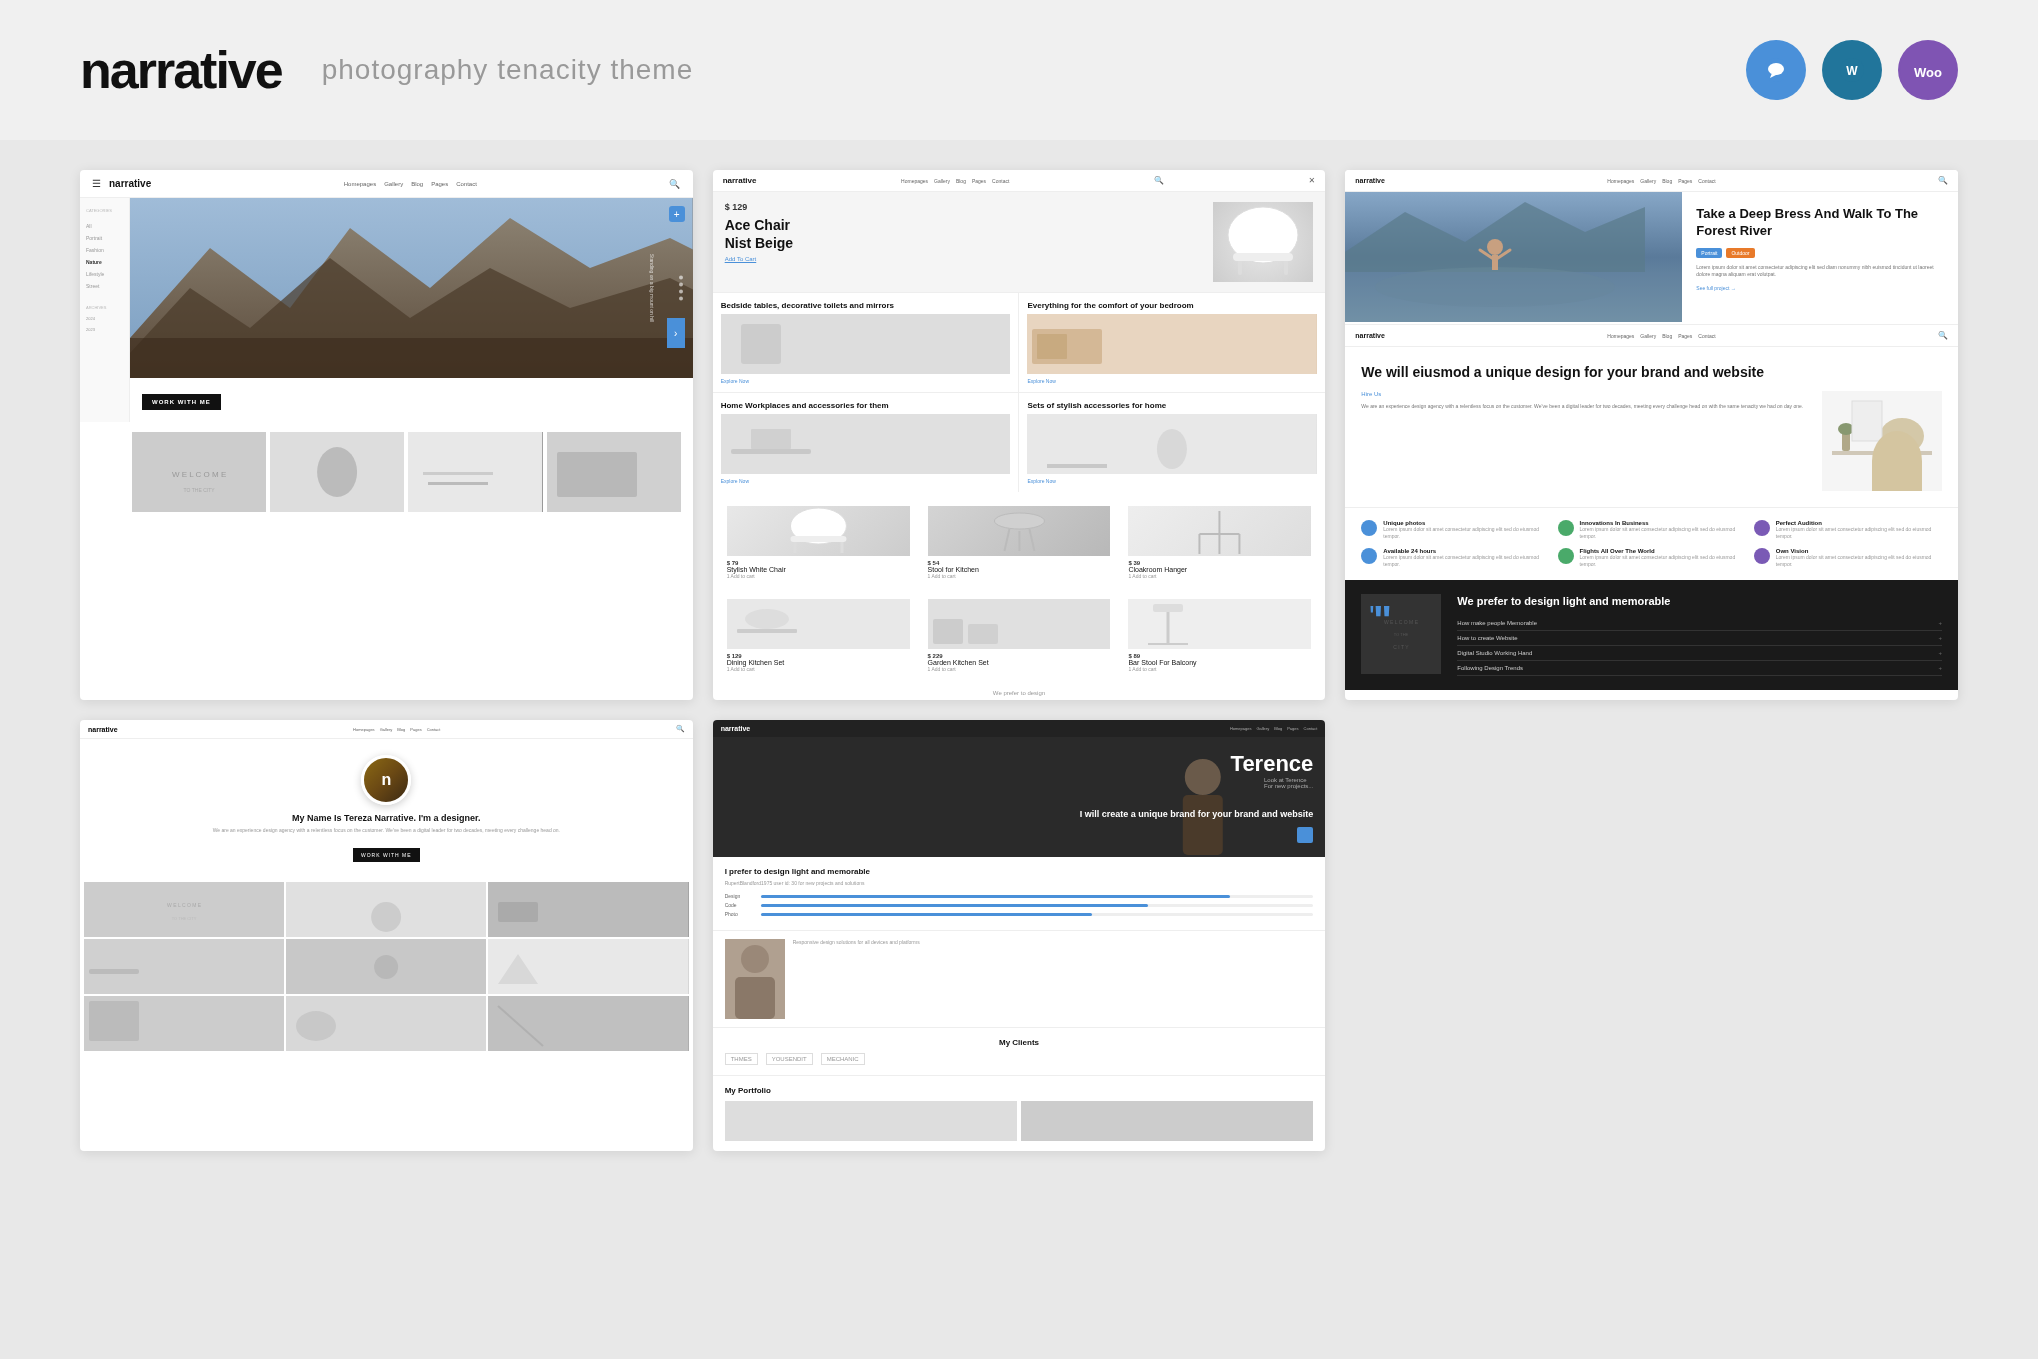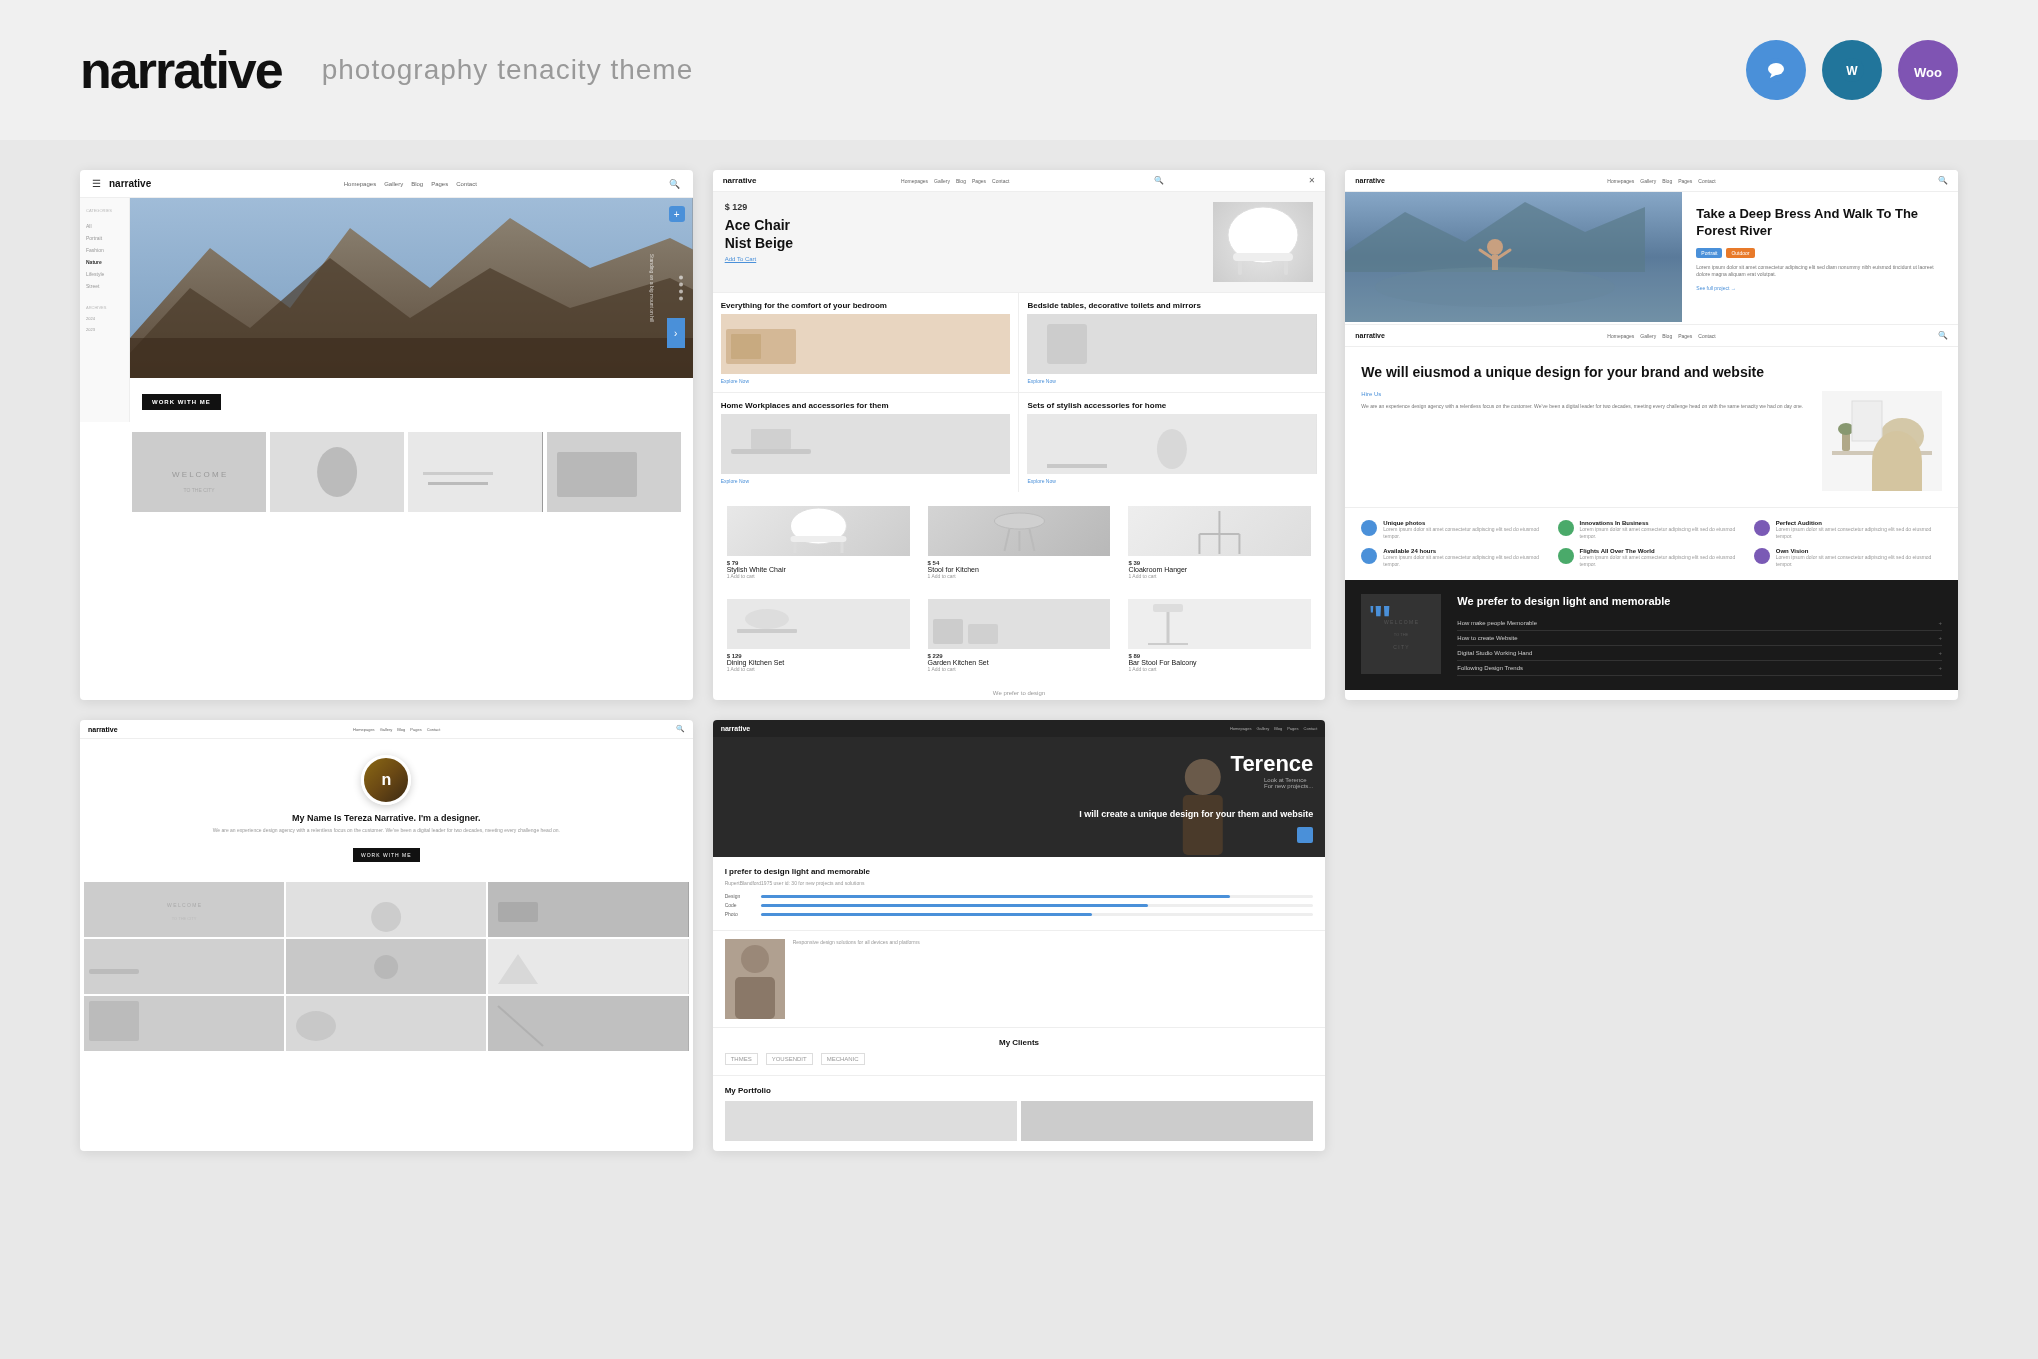--- a/index.html
+++ b/index.html
@@ -798,37 +798,37 @@
         <svg width="90" height="75" viewBox="0 0 90 75">
           <ellipse cx="45" cy="30" rx="35" ry="28" fill="white" stroke="#ddd" stroke-width="1"></ellipse>
           <rect x="20" y="55" width="4" height="15" fill="#ddd" rx="2"></rect>
           <rect x="66" y="55" width="4" height="15" fill="#ddd" rx="2"></rect>
           <rect x="15" y="48" width="60" height="8" fill="#eee" rx="4"></rect>
         </svg>
       </div>
     </div>
     <div class="card2-grid">
       <div class="card2-grid-item">
+        <div class="card2-grid-item-title">Bedside tables, decorative toilets and mirrors</div>
+        <div class="card2-grid-img card2-img-bedside">
+          <svg width="100%" height="60">
+            <rect width="100%" height="60" fill="#ddd"></rect>
+            <rect x="20" y="10" width="40" height="40" fill="#ccc" rx="3"></rect>
+            <circle cx="40" cy="30" rx="8" fill="#bbb"></circle>
+          </svg>
+        </div>
+        <div class="card2-grid-item-sub">Explore Now</div>
+      </div>
+      <div class="card2-grid-item">
         <div class="card2-grid-item-title">Everything for the comfort of your bedroom</div>
         <div class="card2-grid-img card2-img-bedroom">
           <svg width="100%" height="60">
             <rect width="100%" height="60" fill="#e8d5c0"></rect>
             <rect x="5" y="15" width="70" height="35" fill="#d4b896" rx="2"></rect>
             <rect x="10" y="20" width="30" height="25" fill="#c8aa80" rx="1"></rect>
-          </svg>
-        </div>
-        <div class="card2-grid-item-sub">Explore Now</div>
-      </div>
-      <div class="card2-grid-item">
-        <div class="card2-grid-item-title">Bedside tables, decorative toilets and mirrors</div>
-        <div class="card2-grid-img card2-img-bedside">
-          <svg width="100%" height="60">
-            <rect width="100%" height="60" fill="#ddd"></rect>
-            <rect x="20" y="10" width="40" height="40" fill="#ccc" rx="3"></rect>
-            <circle cx="40" cy="30" rx="8" fill="#bbb"></circle>
           </svg>
         </div>
         <div class="card2-grid-item-sub">Explore Now</div>
       </div>
       <div class="card2-grid-item">
         <div class="card2-grid-item-title">Home Workplaces and accessories for them</div>
         <div class="card2-grid-img card2-img-workplace">
           <svg width="100%" height="60">
             <rect width="100%" height="60" fill="#e0e0e0"></rect>
             <rect x="10" y="35" width="80" height="5" fill="#c8c8c8" rx="2"></rect>
@@ -1175,21 +1175,21 @@
       <div class="card5-person-photo">
         <svg width="100%" height="120" style="position:absolute;top:0;left:0;">
           <rect width="100%" height="120" fill="#2a2a2a"></rect>
 
           <circle cx="60%" cy="40" r="18" fill="#6a5a4a"></circle>
           <rect x="calc(60% - 20px)" y="58" width="40" height="60" fill="#4a3a2a" rx="5"></rect>
         </svg>
       </div>
       <div class="card5-person-name">Terence</div>
       <div class="card5-person-sub" style="font-size:6px;color:#aaa;z-index:1;">Look at Terence<br>For new projects...</div>
-      <div class="card5-design-title">I will create a unique design for your them and website</div>
+      <div class="card5-design-title">I will create a unique brand for your brand and website</div>
       <div class="card5-design-btn"></div>
     </div>
     <div class="card5-section">
       <div class="card5-section-title">I prefer to design light and memorable</div>
       <div class="card5-section-desc">RupertBlandford1975 user id: 30 for new projects and solutions</div>
       <div class="card5-bars">
         <div class="card5-bar-row">
           <div class="card5-bar-label">Design</div>
           <div class="card5-bar-track">
             <div class="card5-bar-fill" style="width:85%"></div>

